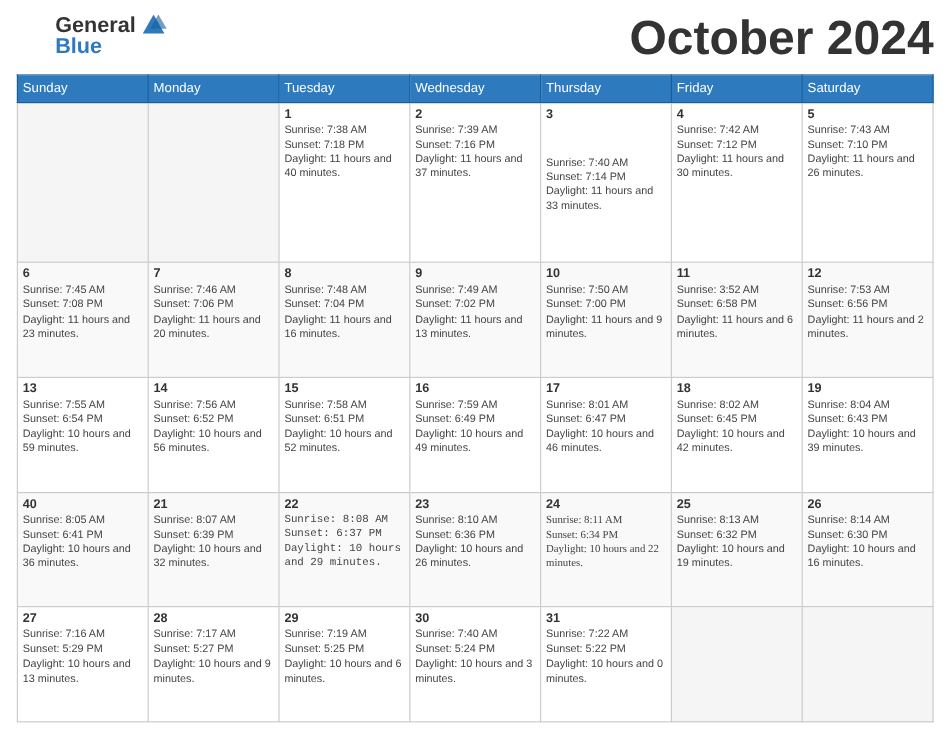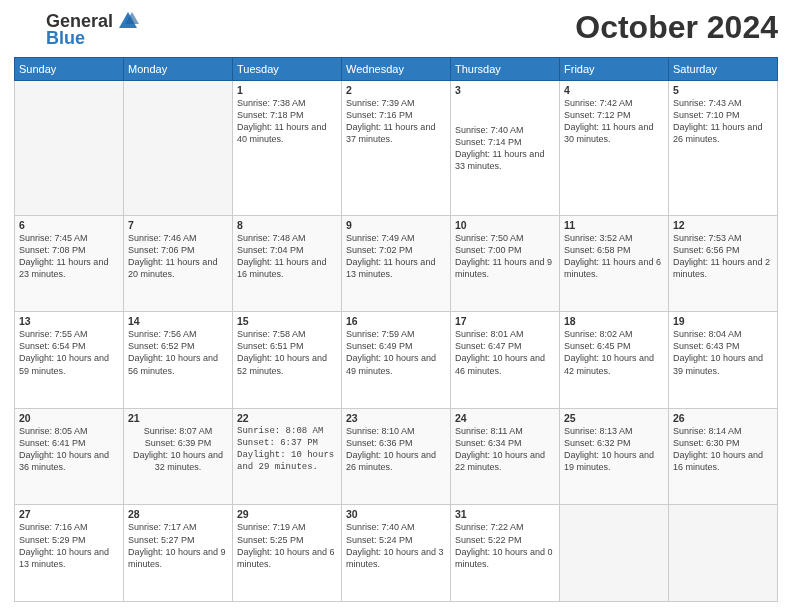--- a/index.html
+++ b/index.html
@@ -46,21 +46,21 @@
     }
     .logo-icon {
       width: 22px;
       height: 22px;
       margin-left: 2px;
     }
     .title-section {
       text-align: right;
     }
     .month-title {
-      font-size: 32px;
+      font-size: 40px;
       font-weight: bold;
       color: #333;
       line-height: 1.1;
     }
     .location-title {
       font-size: 15px;
       color: #555;
     }
     .calendar {
       flex: 1;
@@ -257,46 +257,46 @@
           </td>
           <td>
             <span class="day-num">19</span>
             <div class="day-info" style="white-space: pre-line;">Sunrise: 8:04 AM
 Sunset: 6:43 PM
 Daylight: 10 hours and 39 minutes.</div>
           </td>
         </tr>
         <tr class="row-alt">
           <td>
-            <span class="day-num">20</span>
+            <span class="day-num">40</span>
             <div class="day-info" style="white-space: pre-line;">Sunrise: 8:05 AM
 Sunset: 6:41 PM
 Daylight: 10 hours and 36 minutes.</div>
           </td>
           <td>
             <span class="day-num">21</span>
-            <div class="day-info" style="white-space: pre-line; text-align: center;">Sunrise: 8:07 AM
+            <div class="day-info" style="white-space: pre-line;">Sunrise: 8:07 AM
 Sunset: 6:39 PM
 Daylight: 10 hours and 32 minutes.</div>
           </td>
           <td>
             <span class="day-num">22</span>
             <div class="day-info" style="white-space: pre-line; font-family: Liberation Mono, monospace;">Sunrise: 8:08 AM
 Sunset: 6:37 PM
 Daylight: 10 hours and 29 minutes.</div>
           </td>
           <td>
             <span class="day-num">23</span>
             <div class="day-info" style="white-space: pre-line;">Sunrise: 8:10 AM
 Sunset: 6:36 PM
 Daylight: 10 hours and 26 minutes.</div>
           </td>
           <td>
             <span class="day-num">24</span>
-            <div class="day-info" style="white-space: pre-line;">Sunrise: 8:11 AM
+            <div class="day-info" style="white-space: pre-line; font-family: Liberation Serif, serif;">Sunrise: 8:11 AM
 Sunset: 6:34 PM
 Daylight: 10 hours and 22 minutes.</div>
           </td>
           <td>
             <span class="day-num">25</span>
             <div class="day-info" style="white-space: pre-line;">Sunrise: 8:13 AM
 Sunset: 6:32 PM
 Daylight: 10 hours and 19 minutes.</div>
           </td>
           <td>

